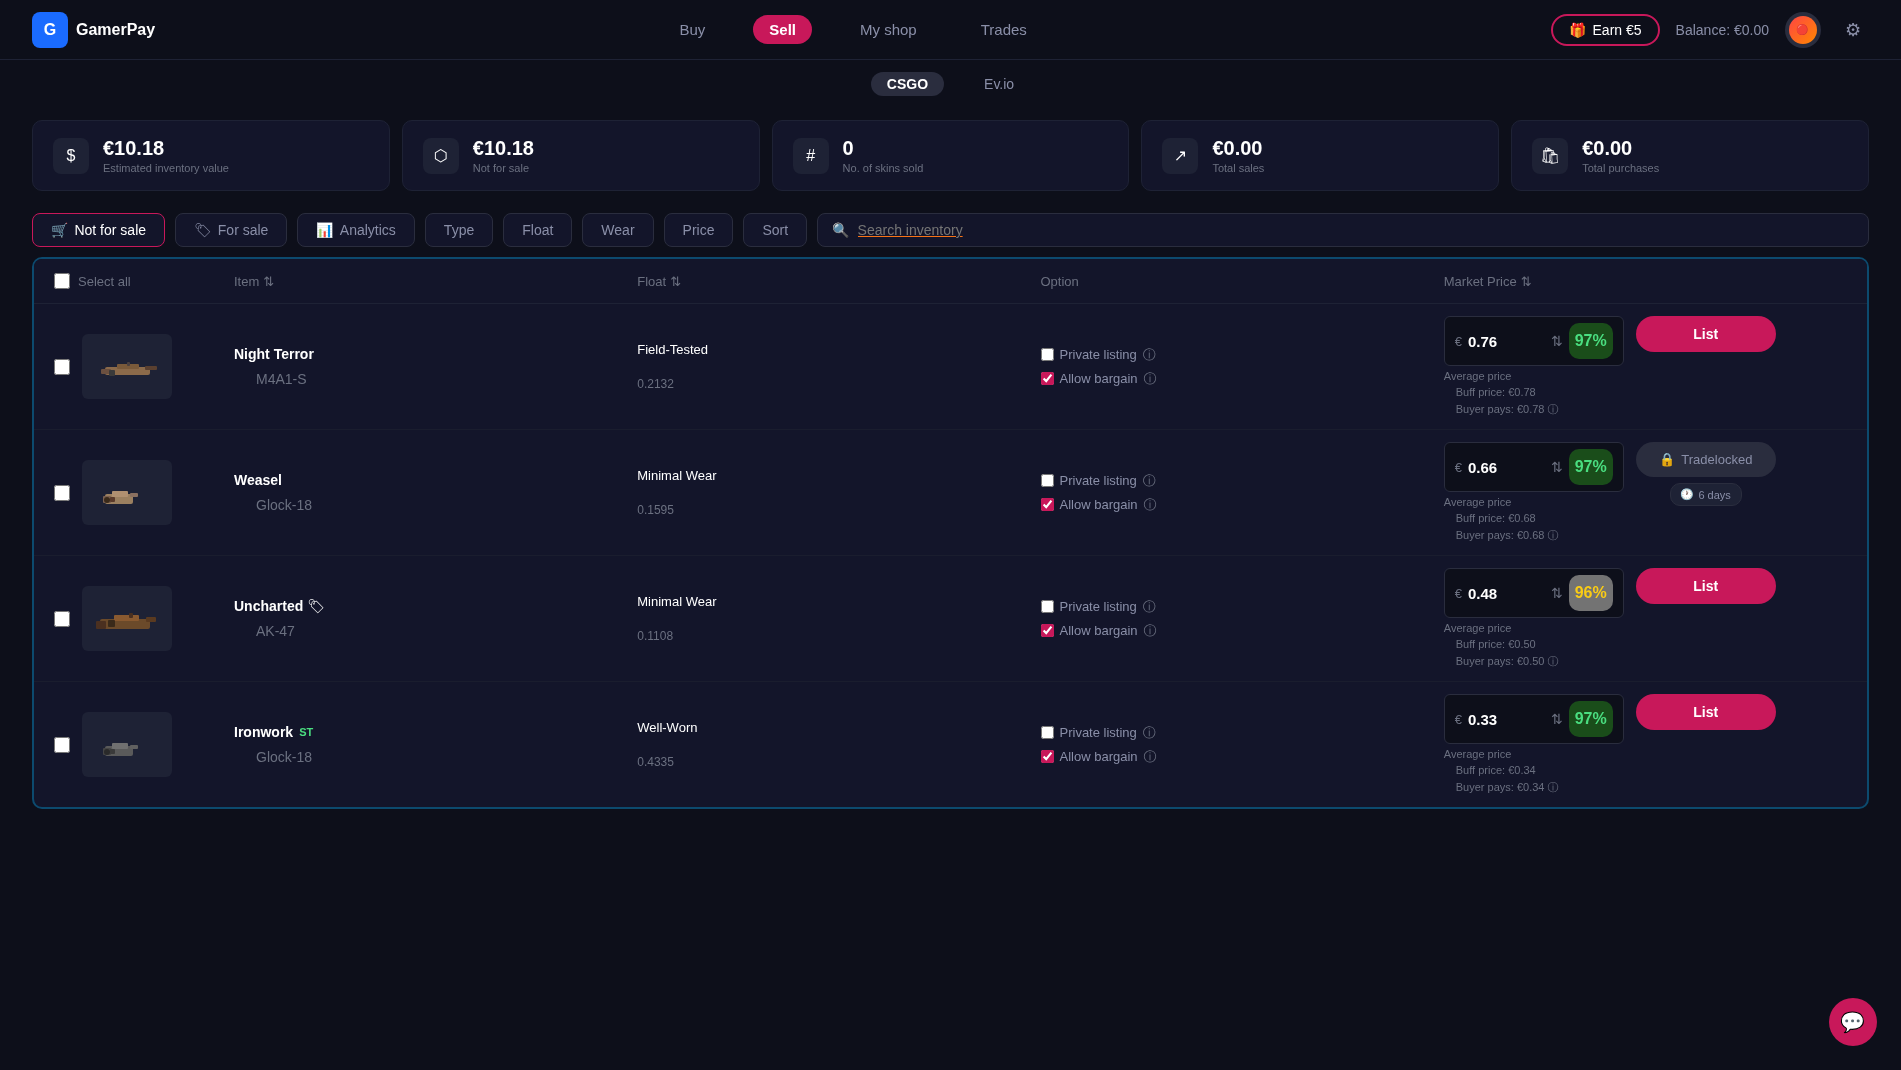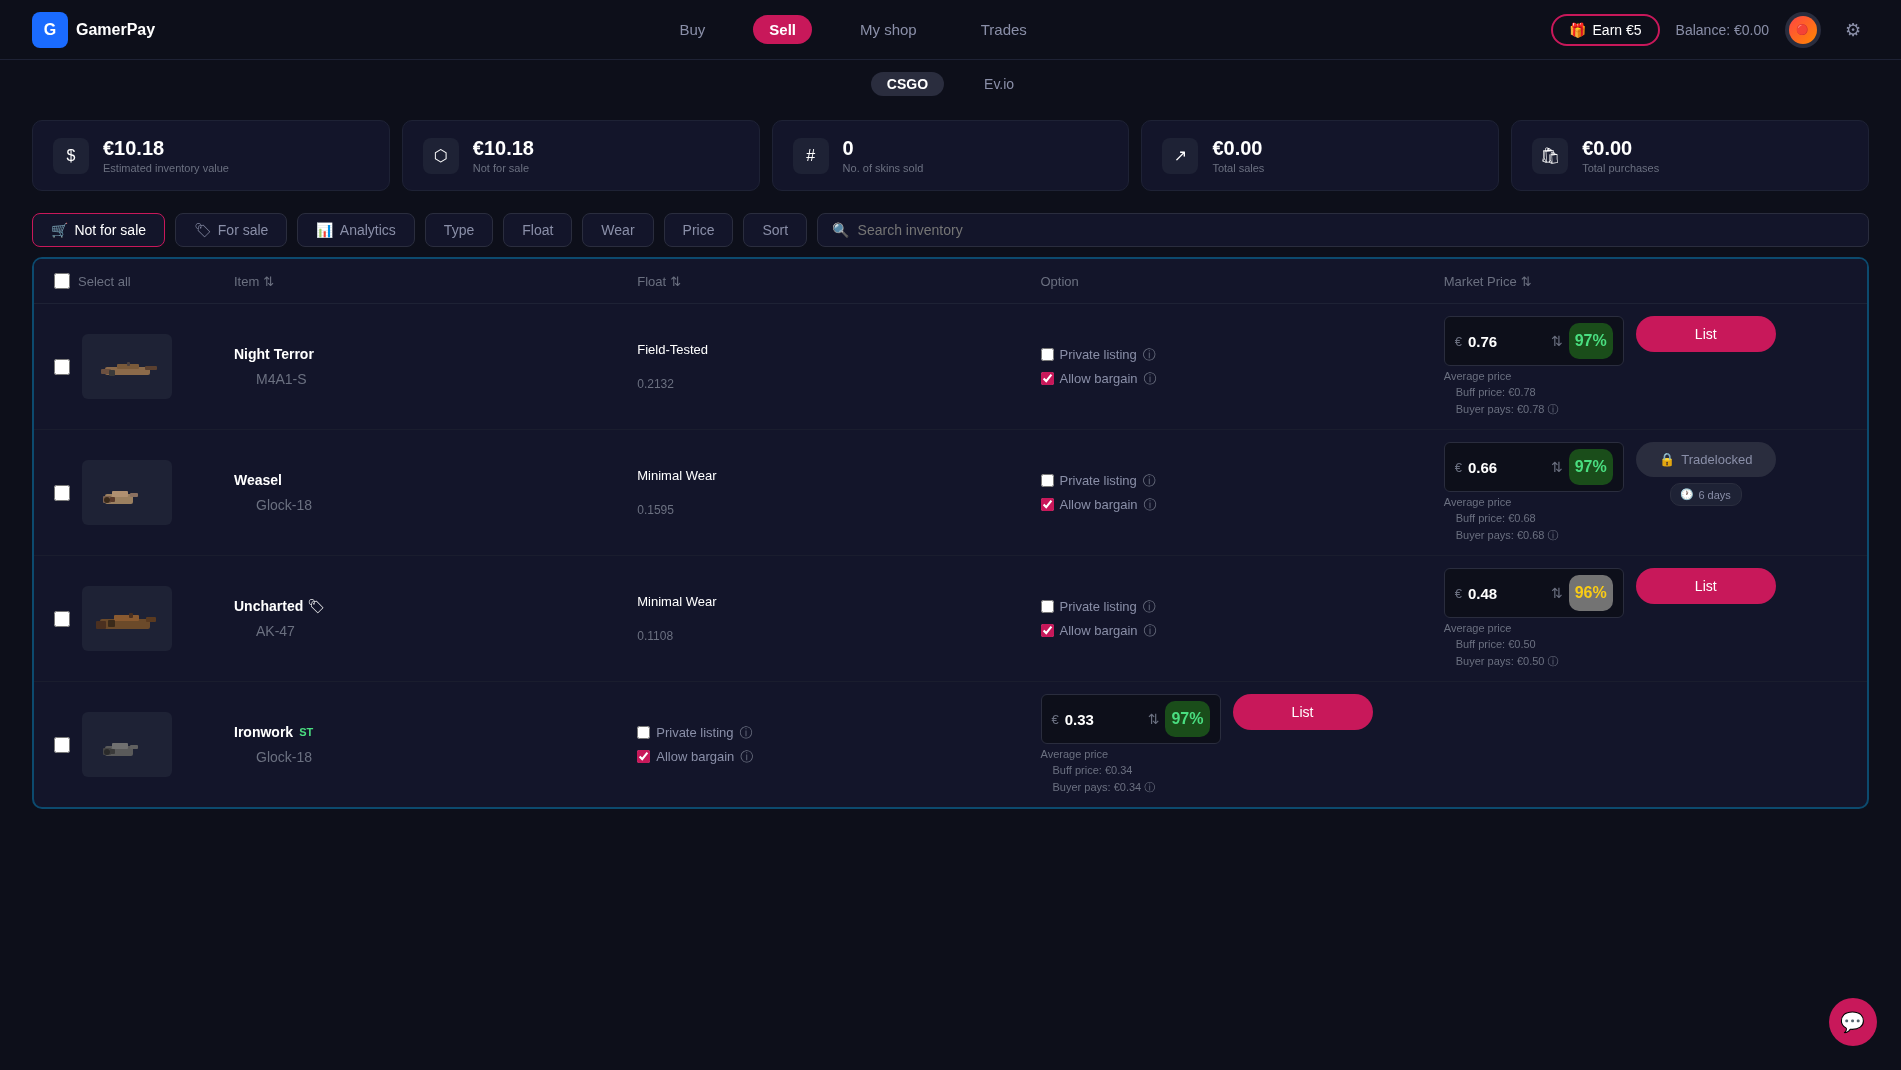--- a/index.html
+++ b/index.html
@@ -146,21 +146,21 @@
       display: flex;
       align-items: center;
       background: #13152a;
       border: 1px solid #2a2d3e;
       border-radius: 8px;
       padding: 8px 14px;
       gap: 8px;
     }
     .search-box input {
       background: none; border: none; outline: none;
-      color: #15803d; font-size: 14px; flex: 1;
+      color: #f97316; font-size: 14px; flex: 1; text-decoration: underline;
     }
 
     
     .table-container {
       margin: 0 32px;
       background: #13152a;
       border-radius: 10px;
       border: 2px solid #0c4a6e;
       overflow: hidden;
     }
@@ -235,21 +235,21 @@
     .buff-info { color: #6b7080; font-size: 11px; margin-left: 12px; }
 
     .action-col { display: flex; flex-direction: column; align-items: center; gap: 6px; }
     .list-btn {
       background: #c8185a;
       color: #fff;
       border: none;
       border-radius: 20px;
       padding: 10px 32px;
       font-size: 14px;
-      font-weight: 400;
+      font-weight: 700;
       cursor: pointer;
       width: 140px;
     }
     .tradelocked-btn {
       background: #2a2d3e;
       color: #8a8fa8;
       border: none;
       border-radius: 20px;
       padding: 10px 16px;
       font-size: 13px;
@@ -605,20 +605,24 @@
         </svg>
       </div>
     </div>
     <div class="item-info">
       <div style="display:flex;align-items:center;gap:2px;">
         <span class="item-name">Ironwork</span>
         <span class="st-badge">ST</span>
       </div>
       <span class="item-subname">Glock-18</span>
     </div>
+    <div class="float-col">
+      <span class="float-wear">Well-Worn</span>
+      <span class="float-val">0.4335</span>
+    </div>
     <div class="option-col">
       <label class="opt-check">
         <input type="checkbox" style=""> 
           <span>Private listing</span> 
           <span style="color:#6b7080;">ⓘ</span>
       </label>
       <label class="opt-check">
         <input type="checkbox" checked="" style=""> 
           <span>Allow bargain</span> 
           <span style="color:#6b7080;">ⓘ</span>

